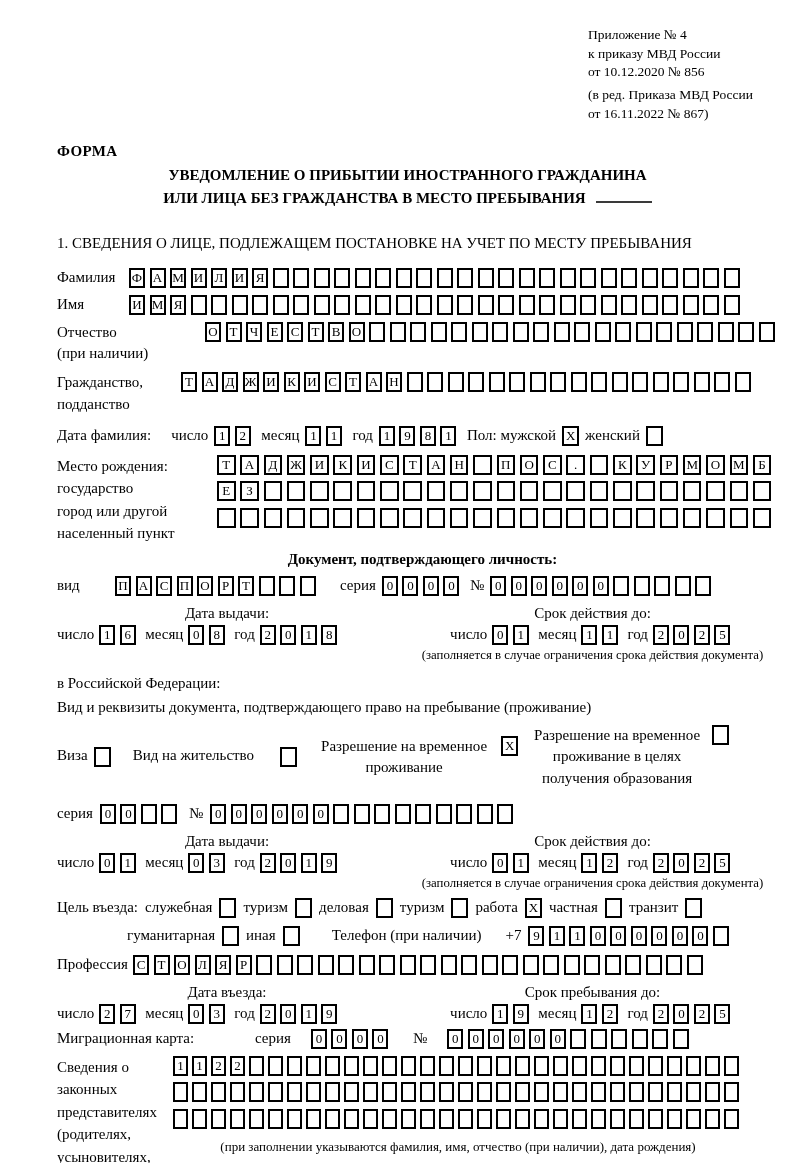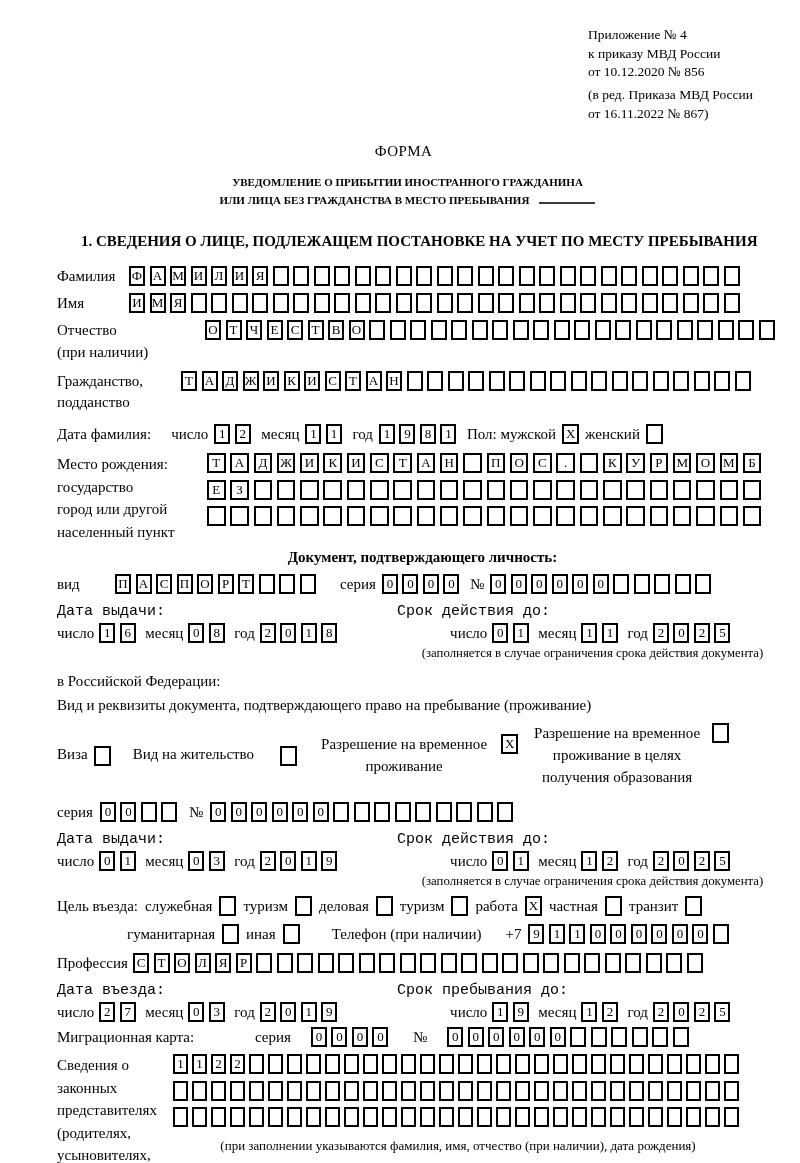--- a/index.html
+++ b/index.html
@@ -6,26 +6,26 @@
   html,body { margin:0; padding:0; background:#ffffff; }
   body {
     width:800px; height:1163px; overflow:hidden;
     color:#000; font-family:"Liberation Serif","DejaVu Serif",serif; font-size:15px;
   }
   .page { padding:26px 12px 10px 57px; }
 
   
   .hdr { margin-left:auto; width:200px; font-size:13.5px; line-height:1.38; }
   .hdr .gap { height:4px; }
-  .forma { text-align:center; padding-right:38px; font-weight:normal; font-size:15px; margin-top:20px; letter-spacing:.4px; }
+  .forma { text-align:left; padding-right:38px; font-weight:bold; font-size:15px; margin-top:20px; letter-spacing:.4px; }
 
   
-  .title { text-align:center; font-weight:bold; font-size:11px; line-height:1.55; margin-top:14px; padding-right:30px; }
+  .title { text-align:center; font-weight:bold; font-size:15px; line-height:1.55; margin-top:4px; padding-right:30px; }
   .blank-line { display:inline-block; width:56px; border-bottom:2px solid #3a3a3a; height:13px; margin-left:10px; }
-  .sec { font-weight:bold; font-size:15px; margin-top:24px; margin-bottom:16px;margin-left:24px; }
+  .sec { font-weight:normal; font-size:15px; margin-top:24px; margin-bottom:16px; }
 
   
   .row { display:flex; align-items:center; margin-bottom:7px; }
   .row-top { align-items:flex-start; }
   .lbl { flex-shrink:0; }
   .lbl2 { flex-shrink:0; line-height:1.45; }
   .boxes { display:flex; flex-wrap:nowrap; }
   .cell {
     width:16px; height:20px; border:2px solid #000; margin-right:4.5px;
     display:inline-flex; align-items:center; justify-content:center;
@@ -44,21 +44,21 @@
 
   .stack { display:flex; flex-direction:column; }
   .stack .boxes { margin-bottom:6.5px; }
 
   .center-bold { text-align:center; font-weight:bold; margin:6px 0 8px 0; }
 
   
   .dgrid { display:flex; margin-bottom:5px; }
   .dcol-l { width:340px; }
   .dcol-r { flex:1; }
-  .dtitle { text-align:left; margin-bottom:3px;font-family:Liberation Mono, monospace; }
+  .dtitle { text-align:center; margin-bottom:3px; }
   .dline { display:flex; align-items:center; gap:5px; }
   .dnote { font-size:12.8px; text-align:center; margin-top:3px; }
 
   .para { line-height:1.6; margin-bottom:4px; }
 
   
   .chk-row { display:flex; align-items:center; margin:6px 0 14px 0; }
   .chk-item { display:flex; align-items:flex-start; }
   .chk-lbl-c { text-align:center; line-height:1.45; }
 
@@ -268,21 +268,21 @@
     <span>Пол: мужской</span>
     <span class="boxes chkbox">
         <span class="cell">X</span>
       </span>
     <span>женский</span>
     <span class="boxes chkbox">
         <span class="cell"></span>
       </span>
   </div>
 
-  <div class="row row-top" style="margin-top:9px; margin-bottom:2px;">
+  <div class="row row-top" style="margin-top:9px; margin-bottom:2px;gap:10px;">
     <span class="lbl2 w-place">
       <span>Место рождения:</span><br>
       <span>государство</span><br>
       <span>город или другой</span><br>
       <span>населенный пункт</span>
     </span>
     <span class="stack">
       <span class="boxes boxes-wide">
           <span class="cell">Т</span>
           <span class="cell">А</span>

